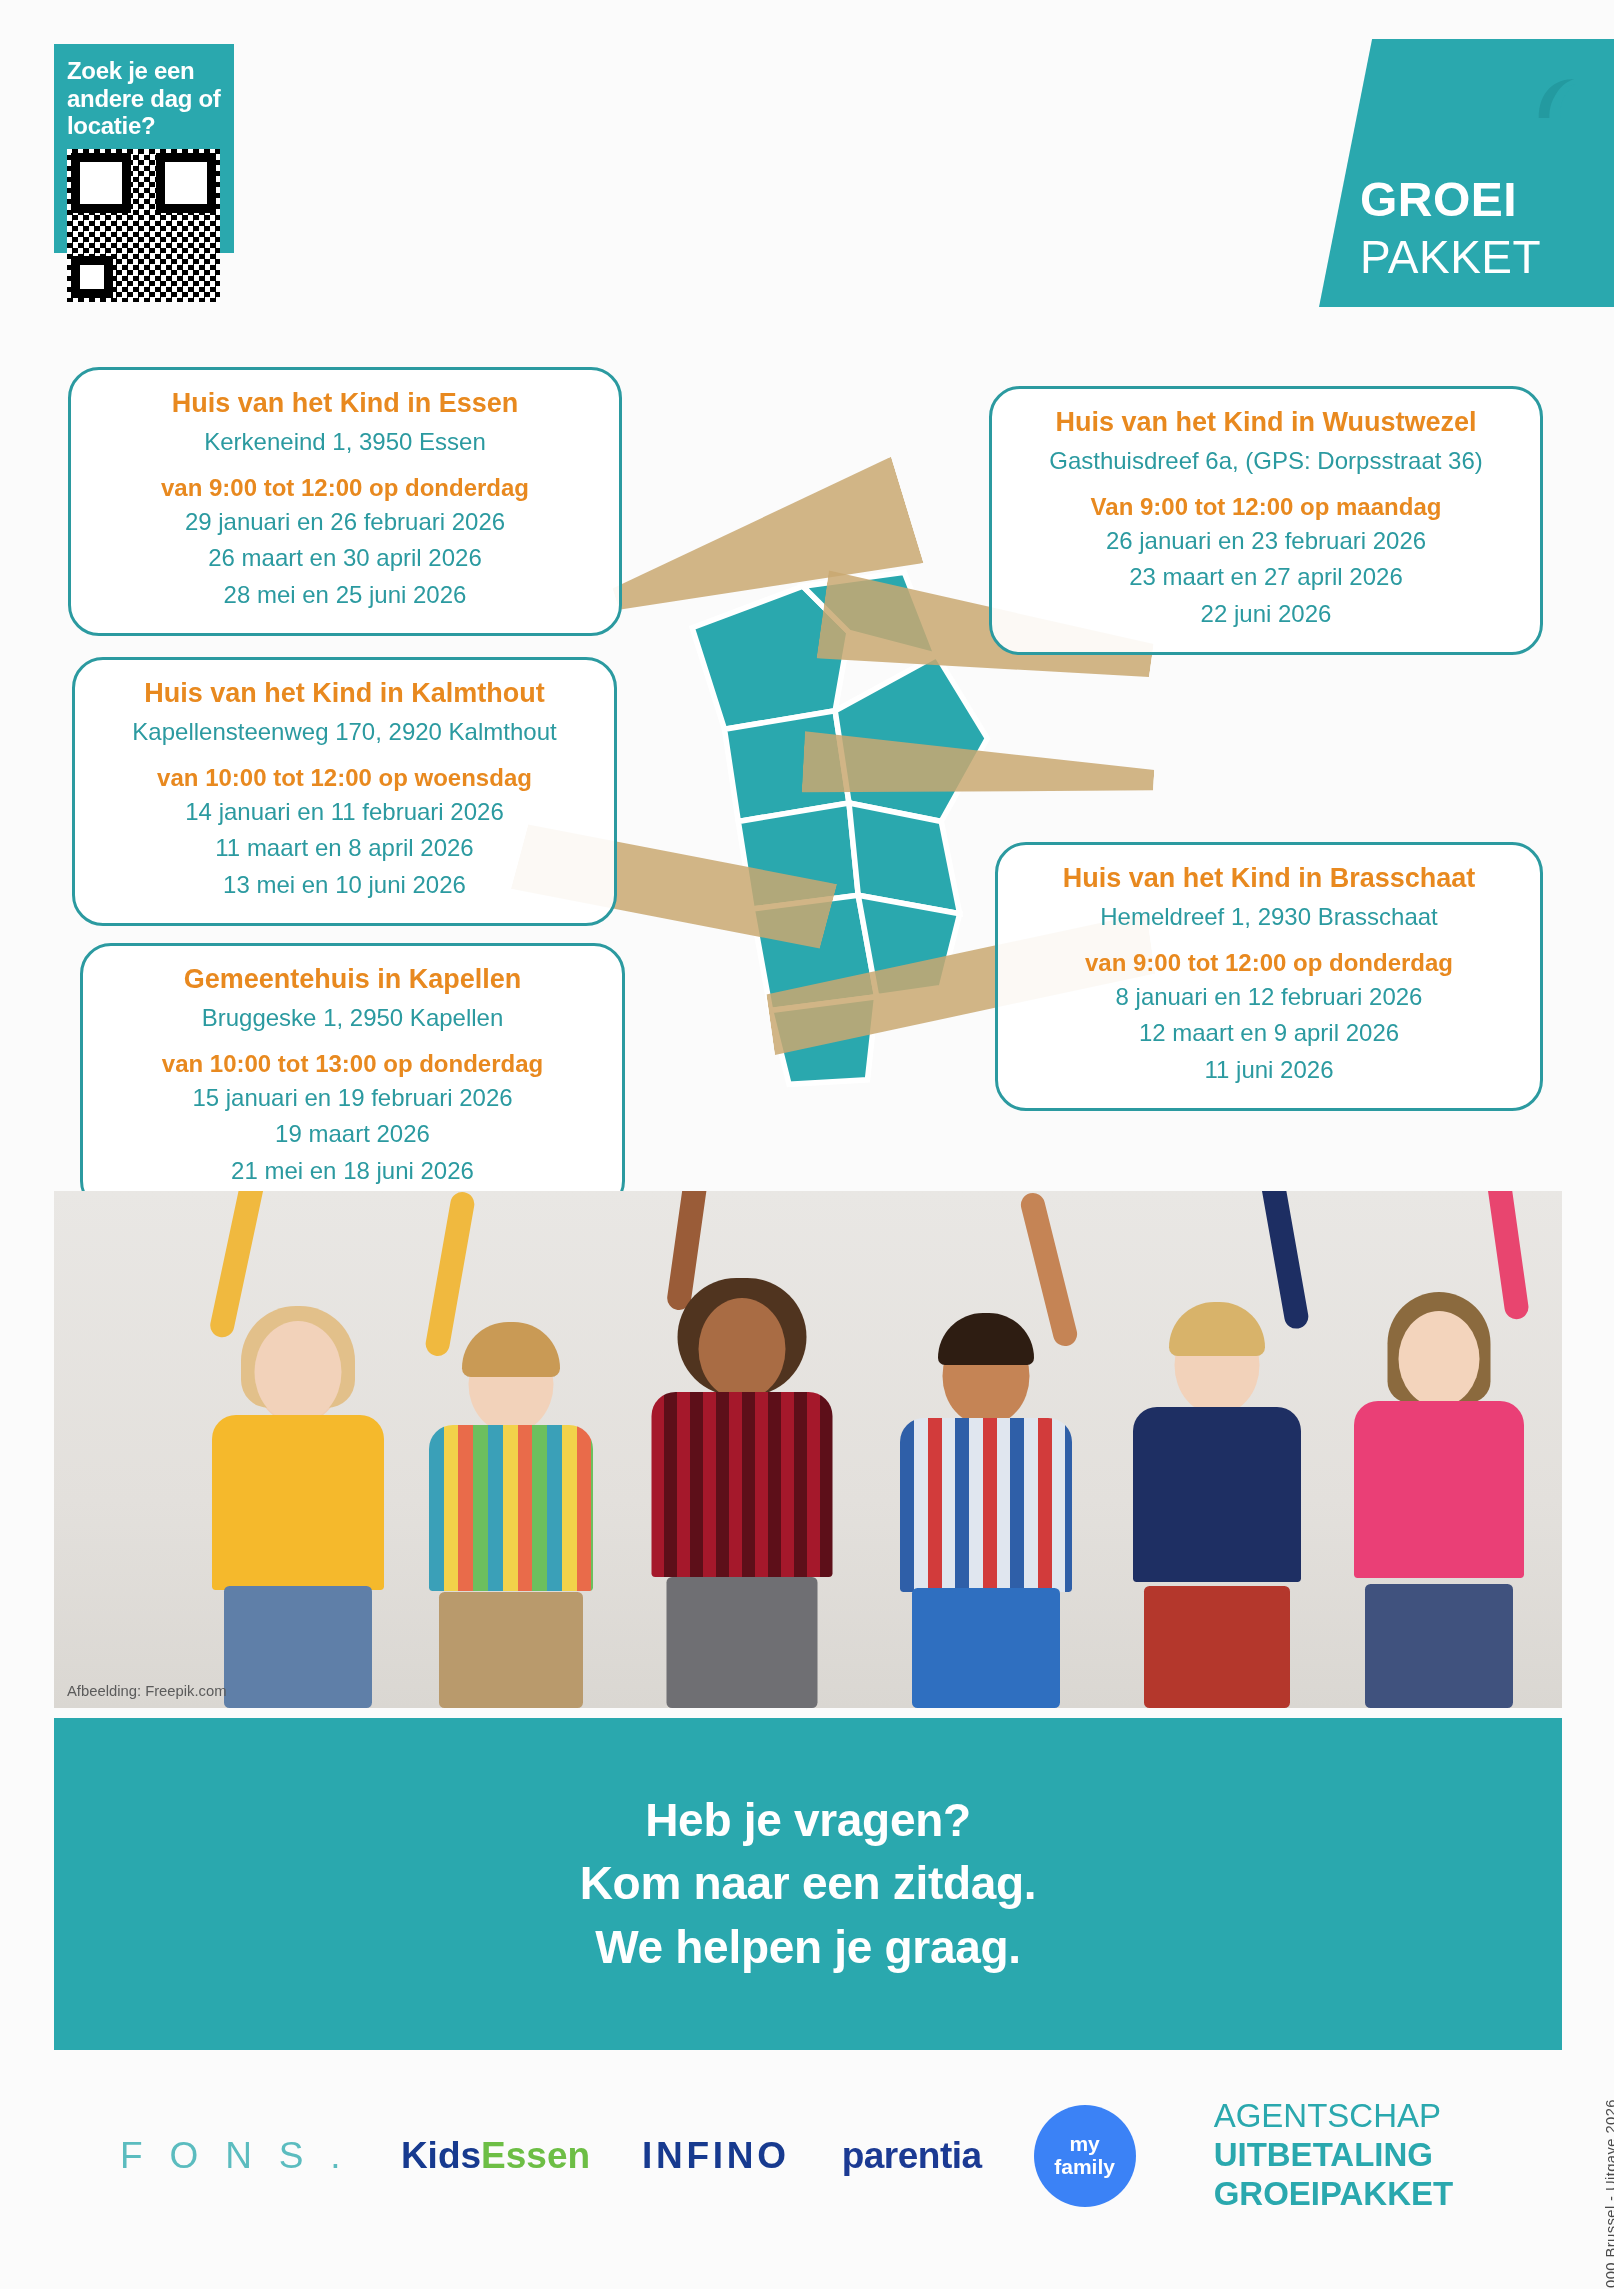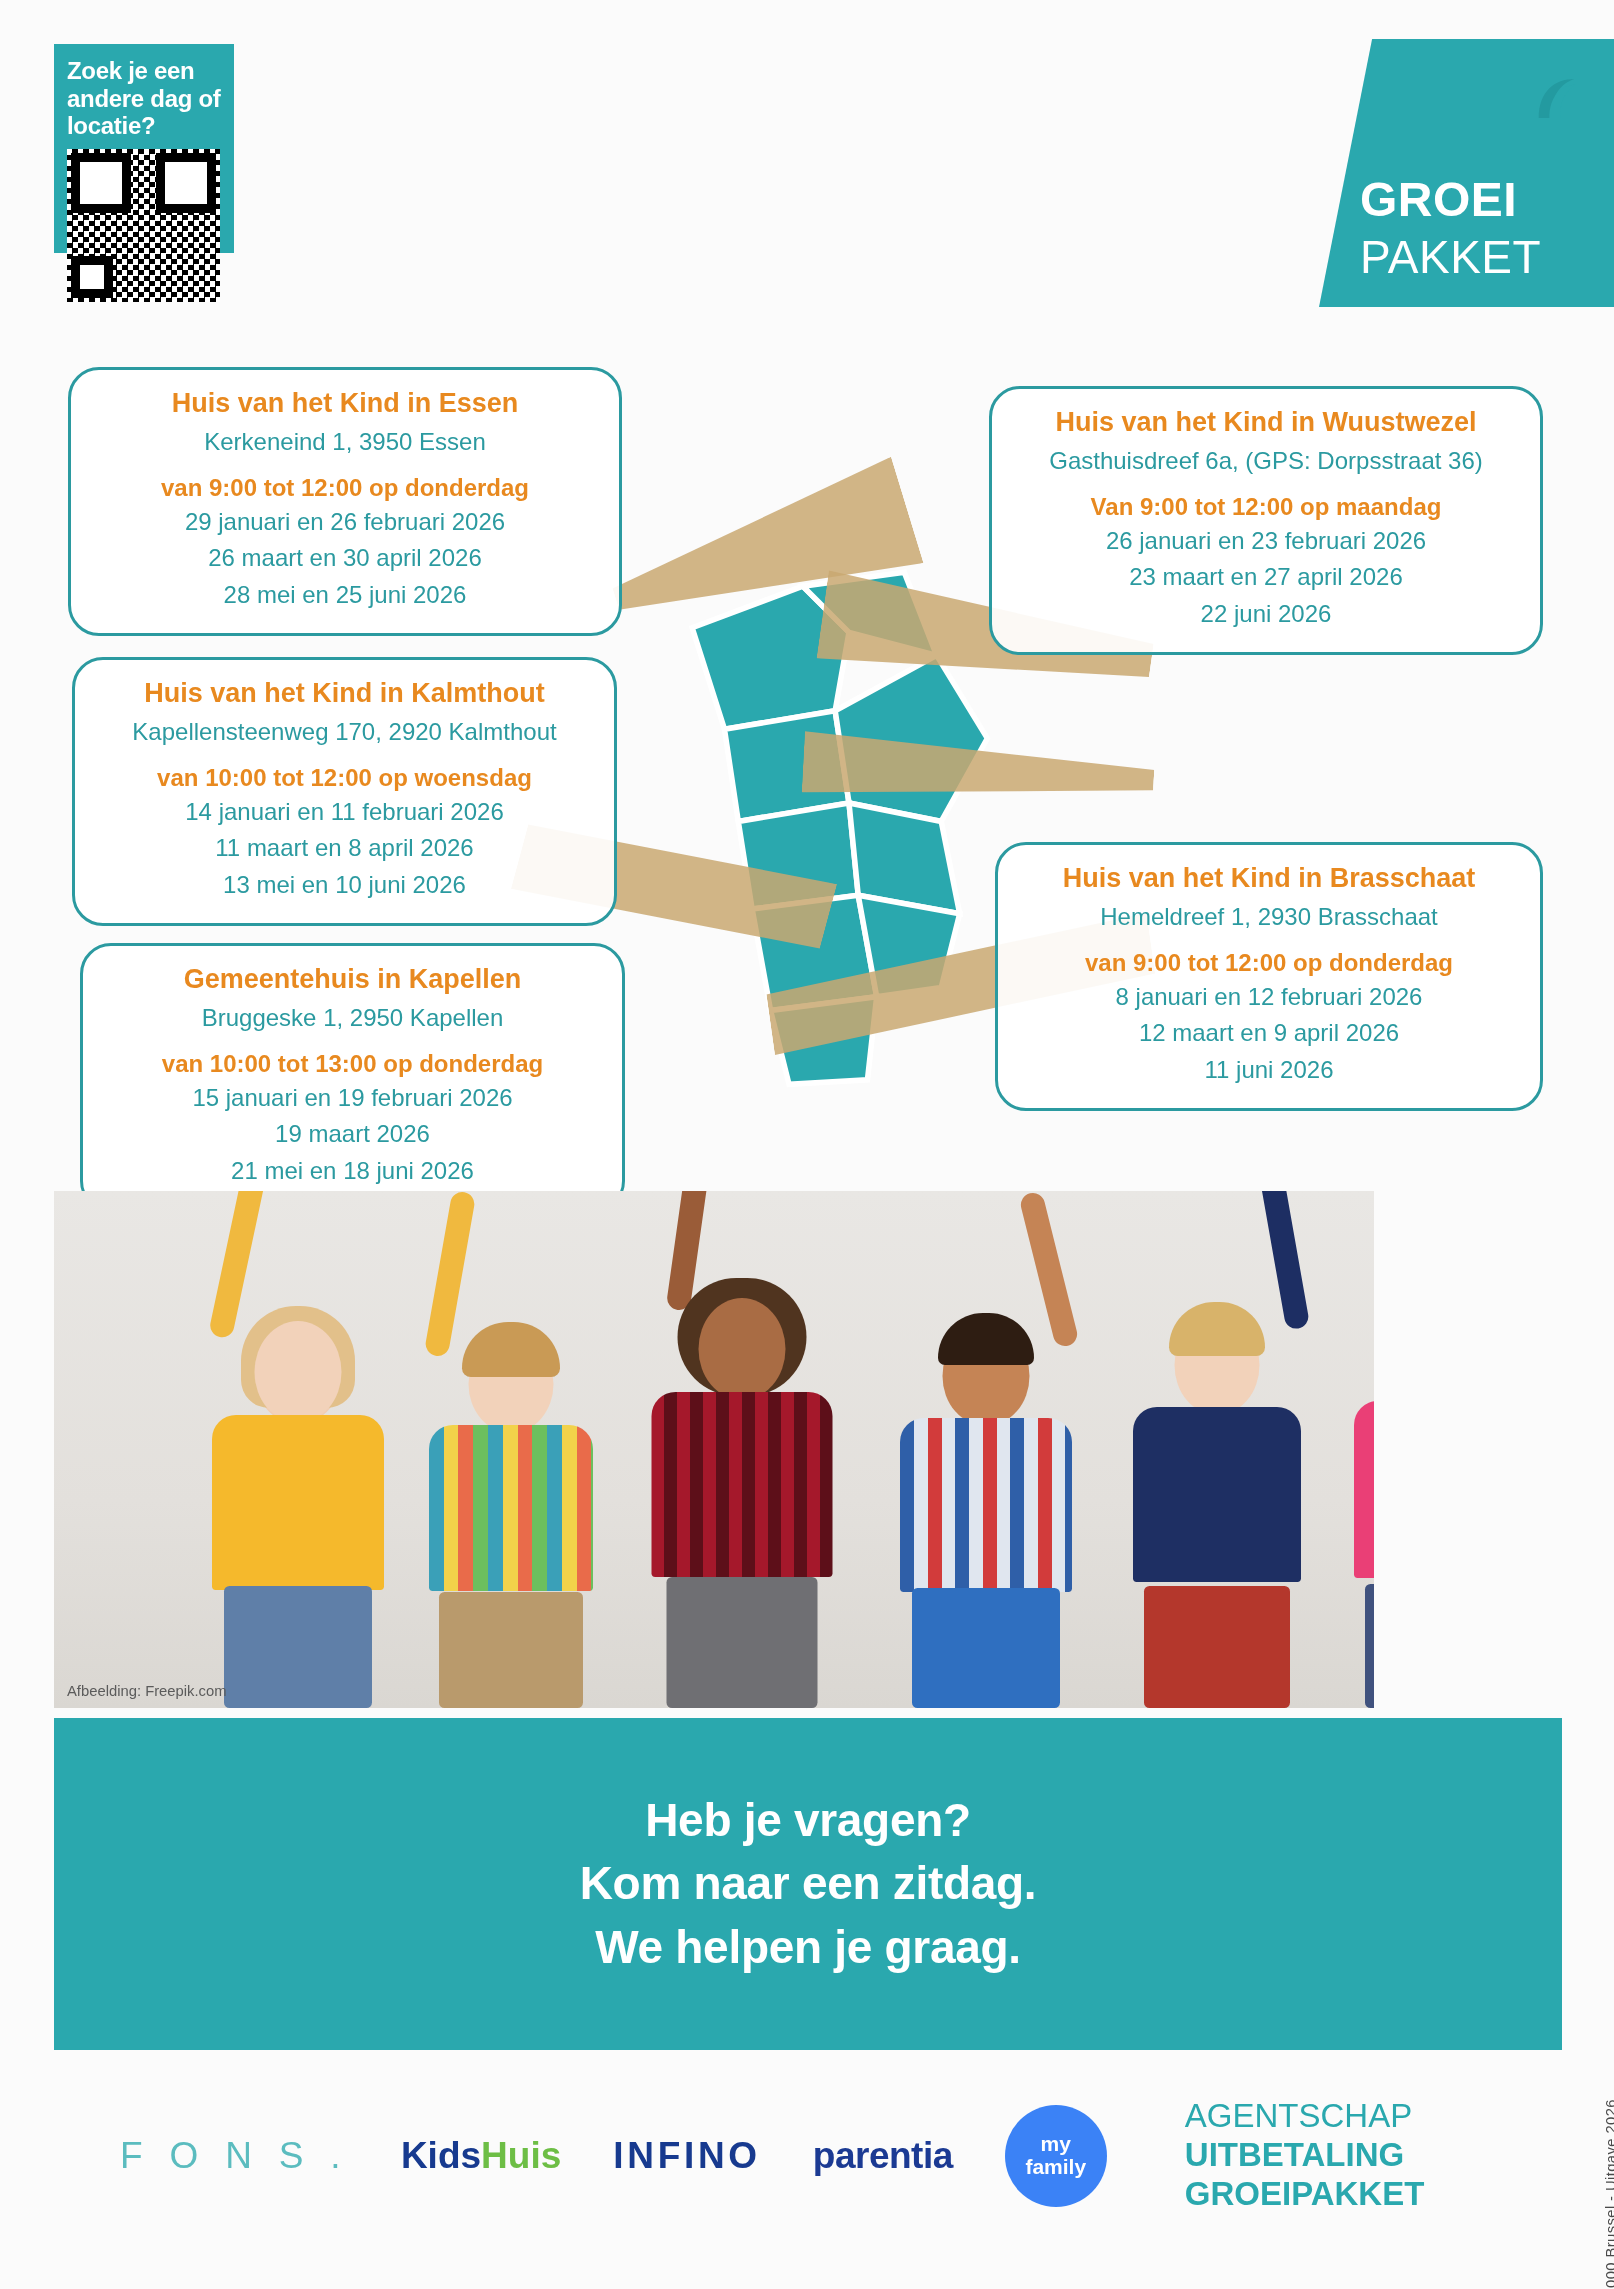--- a/index.html
+++ b/index.html
@@ -148,21 +148,21 @@
   #card-essen     { left: 68px;  top: 367px; width: 554px; }
   #card-kalmthout { left: 72px;  top: 657px; width: 545px; }
   #card-kapellen  { left: 80px;  top: 943px; width: 545px; }
   #card-wuustwezel{ left: 989px; top: 386px; width: 554px; }
   #card-brasschaat{ left: 995px; top: 842px; width: 548px; }
 
   
   .photo {
     position: absolute;
     left: 54px; top: 1191px;
-    width: 1320px; height: 517px;
+    width: 1508px; height: 517px;
     background: linear-gradient(180deg,#e9e7e4 0%, #e3e0dc 60%, #dad7d2 100%);
     overflow: hidden;
   }
   .kid { position: absolute; bottom: 0; }
   .kid .head {
     position: absolute; left: 50%; transform: translateX(-50%);
     border-radius: 50%;
   }
   .kid .body { position: absolute; left: 50%; transform: translateX(-50%); border-radius: 24px 24px 3.7px 3.7px; }
   .kid .legs { position: absolute; left: 50%; transform: translateX(-50%); bottom: 0; border-radius: 5.5px; }
@@ -385,21 +385,21 @@
 
   <div class="band">
     <div>Heb je vragen?</div>
     <div>Kom naar een zitdag.</div>
     <div>We helpen je graag.</div>
   </div>
 
   <div class="footer">
     <div class="logo-fons">F O N S .</div>
     <div class="logo-kidslife">
-      <span class="k">Kids</span><span class="l">Huis</span>
+      <span class="k">Kids</span><span class="l">Essen</span>
     </div>
     <div class="logo-infino">INFINO</div>
     <div class="logo-parentia">parentia</div>
     <div class="logo-myfamily">
       <span>my</span>
       <span>family</span>
     </div>
     <div class="logo-agentschap">
       <div>AGENTSCHAP</div>
       <div class="b">UITBETALING</div>

